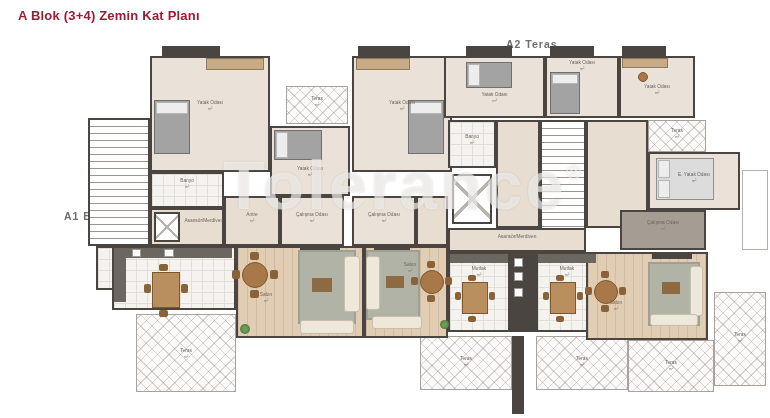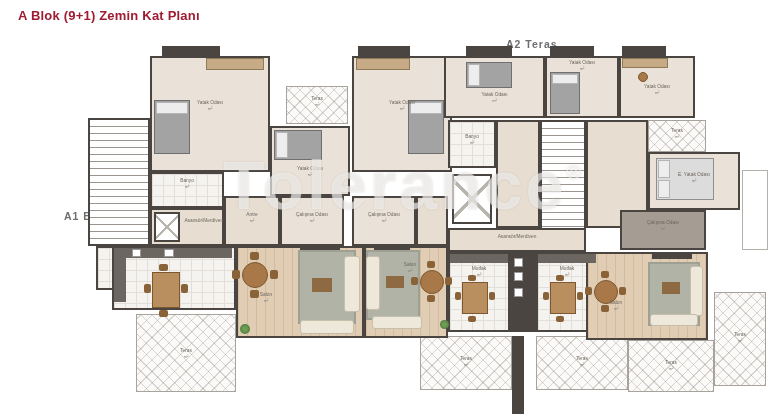--- a/index.html
+++ b/index.html
@@ -34,21 +34,21 @@
   .cnt{background:#6B665F;}
   .appl{background:#fff;border:1px solid #999;}
   .plant{background:radial-gradient(circle,#6D9C55 30%,#4F7A3C 75%);border-radius:50%;}
   .watermark{left:142px;top:146px;width:520px;text-align:center;font-size:68px;font-weight:700;
      color:rgba(255,255,255,.55);text-shadow:0 0 2px rgba(160,155,148,.4);letter-spacing:3px;z-index:60;pointer-events:none;}
   .watermark .reg{font-size:20px;vertical-align:30px;letter-spacing:0;}
 </style>
 </head>
 <body>
 
-<div class="abs title">A Blok (9+1) Zemin Kat Planı</div>
+<div class="abs title">A Blok (3+4) Zemin Kat Planı</div>
 <div class="abs blok" style="left:506px;top:38px;">A2 Teras</div>
 <div class="abs blok" style="left:64px;top:210px;">A1 Blok</div>
 
 <div class="abs darkw" style="left:162px;top:46px;width:58px;height:10px;"></div>
 <div class="abs darkw" style="left:358px;top:46px;width:52px;height:10px;"></div>
 <div class="abs darkw" style="left:466px;top:46px;width:46px;height:10px;"></div>
 <div class="abs darkw" style="left:550px;top:46px;width:44px;height:10px;"></div>
 <div class="abs darkw" style="left:622px;top:46px;width:44px;height:10px;"></div>
 
 <div class="abs hatch" style="left:286px;top:86px;width:62px;height:38px;"></div>

